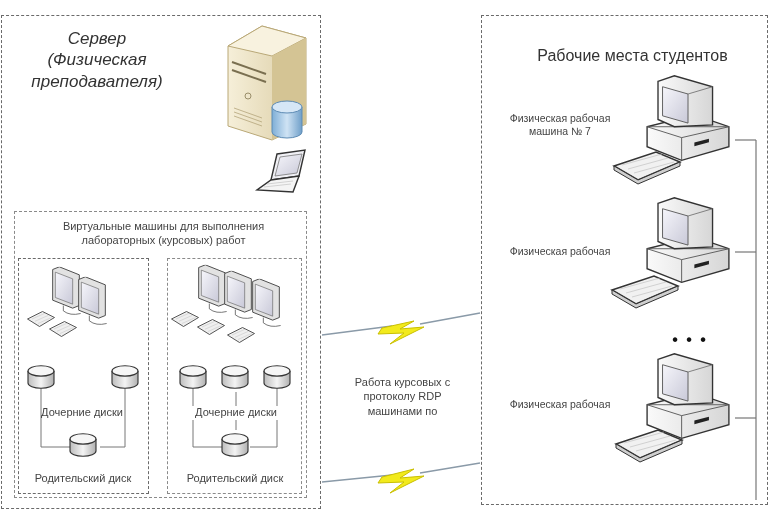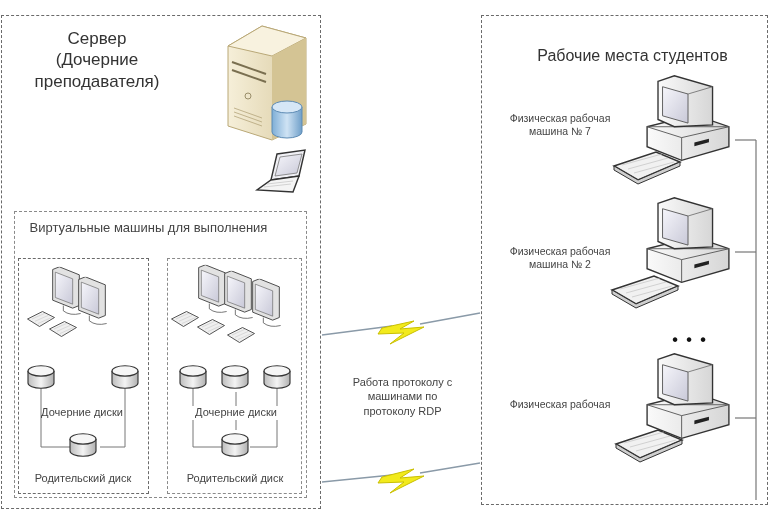--- a/index.html
+++ b/index.html
@@ -80,23 +80,23 @@
     </symbol>
 
     <symbol id="bolt" viewBox="0 0 60 30">
       <polygon points="8,8 40,2 22,14 50,14 18,28 32,18 4,18" fill="#f2ea1c" stroke="#c9bf00" stroke-width="1"></polygon>
     </symbol>
   </defs>
 </svg>
 
 <div class="dash-box" style="left:1px;top:15px;width:320px;height:494px;border-width:1.5px;"></div>
 
-<div class="txt" style="left:22px;top:28px;width:150px;font-size:17px;color:#333;">
+<div class="txt" style="left:22px;top:28px;width:150px;font-size:17px;color:#333;font-style:italic;">
   <div>Сервер</div>
-  <div>(Дочерние</div>
+  <div>(Физическая</div>
   <div>преподавателя)</div>
 </div>
 
 <svg style="left:222px;top:22px;" width="90" height="120" viewBox="0 0 90 120">
   <polygon points="6,24 40,4 84,16 84,102 50,118 6,104" fill="url(#gServer)" stroke="#b9a877" stroke-width="1"></polygon>
   <polygon points="6,24 40,4 84,16 50,34" fill="#f8f2df" stroke="#b9a877" stroke-width="1"></polygon>
   <polygon points="50,34 84,16 84,102 50,118" fill="#d4c494"></polygon>
   <line x1="10" y1="40" x2="44" y2="52" stroke="#7a6f50" stroke-width="2"></line>
   <line x1="10" y1="48" x2="44" y2="60" stroke="#7a6f50" stroke-width="2"></line>
   <circle cx="26" cy="74" r="3" fill="none" stroke="#9a8e6a" stroke-width="1"></circle>
@@ -116,22 +116,23 @@
   <polygon points="22,4 50,0 44,26 16,30" fill="#f0f0f5" stroke="#333" stroke-width="1.4"></polygon>
   <polygon points="25,7 47,4 42,23 20,26" fill="url(#gScreen)" stroke="#777" stroke-width="0.8"></polygon>
   <polygon points="16,30 44,26 38,42 2,40" fill="#f4f4f4" stroke="#333" stroke-width="1.4"></polygon>
   <g stroke="#bbb" stroke-width="0.6">
       <line x1="12" y1="34" x2="38" y2="31"></line>
       <line x1="9" y1="37" x2="36" y2="34"></line>
     </g>
 </svg>
 
 <div class="dash-thin" style="left:14px;top:211px;width:293px;height:287px;"></div>
-<div class="txt" style="left:6px;top:220px;width:285px;font-size:13px;color:#444;">
+<div class="txt" style="left:21px;top:220px;width:285px;font-size:11px;color:#444;">
   <div>Виртуальные машины для выполнения</div>
+  <div>лабораторных (курсовых) работ</div>
 </div>
 
 <div class="dash-box" style="left:18px;top:258px;width:131px;height:236px;"></div>
 <svg style="left:50px;top:266px;" width="40" height="55" viewBox="0 0 60 80">
     <use href="#flatmon"></use>
   </svg>
 <svg style="left:76px;top:276px;" width="40" height="55" viewBox="0 0 60 80">
     <use href="#flatmon"></use>
   </svg>
 <svg style="left:26px;top:310px;" width="30" height="18" viewBox="0 0 40 24">
@@ -201,23 +202,23 @@
   <polyline points="100,24 160,13" fill="none" stroke="#8a9aa8" stroke-width="1.4"></polyline>
   <polygon points="62,28 94,21 80,29 104,27 70,44 84,33 58,34" fill="#f2ea1c" stroke="#c9bf00" stroke-width="1"></polygon>
 </svg>
 <svg style="left:320px;top:447px;" width="162" height="50" viewBox="0 0 162 50">
   <polyline points="2,35 72,28" fill="none" stroke="#8a9aa8" stroke-width="1.4"></polyline>
   <polyline points="100,26 160,16" fill="none" stroke="#8a9aa8" stroke-width="1.4"></polyline>
   <polygon points="62,30 94,22 80,31 104,29 70,46 84,35 58,36" fill="#f2ea1c" stroke="#c9bf00" stroke-width="1"></polygon>
 </svg>
 
 <div class="txt" style="left:335px;top:375px;width:135px;font-size:11px;color:#444;line-height:1.3;">
-  <div>Работа протоколу с</div>
+  <div>Работа курсовых с</div>
+  <div>протоколу RDP</div>
   <div>машинами по</div>
-  <div>протоколу RDP</div>
 </div>
 
 <div class="dash-box" style="left:481px;top:15px;width:287px;height:490px;"></div>
 <div class="txt" style="left:490px;top:46px;width:285px;font-size:16px;color:#333;">Рабочие места студентов</div>
 
 <svg style="left:0;top:0;" width="769" height="509">
   <line x1="756" y1="140" x2="756" y2="500" stroke="#777" stroke-width="1.2"></line>
   <line x1="735" y1="140" x2="756" y2="140" stroke="#777" stroke-width="1.2"></line>
   <line x1="735" y1="252" x2="756" y2="252" stroke="#777" stroke-width="1.2"></line>
   <line x1="735" y1="418" x2="756" y2="418" stroke="#777" stroke-width="1.2"></line>
@@ -229,21 +230,20 @@
 </div>
 <svg style="left:636px;top:74px;" width="104" height="100" viewBox="0 0 110 110">
     <use href="#workstation"></use>
   </svg>
 <svg style="left:612px;top:148px;" width="70" height="40" viewBox="0 0 70 36">
     <use href="#keyboard"></use>
   </svg>
 
 <div class="txt" style="left:495px;top:245px;width:130px;font-size:10.5px;color:#444;">
   <div>Физическая рабочая</div>
-  <div>машина № 2</div>
 </div>
 <svg style="left:636px;top:196px;" width="104" height="100" viewBox="0 0 110 110">
     <use href="#workstation"></use>
   </svg>
 <svg style="left:610px;top:272px;" width="70" height="40" viewBox="0 0 70 36">
     <use href="#keyboard"></use>
   </svg>
 
 <div class="txt" style="left:660px;top:330px;width:60px;font-size:16px;font-weight:bold;color:#111;letter-spacing:2px;">• • •</div>
 

